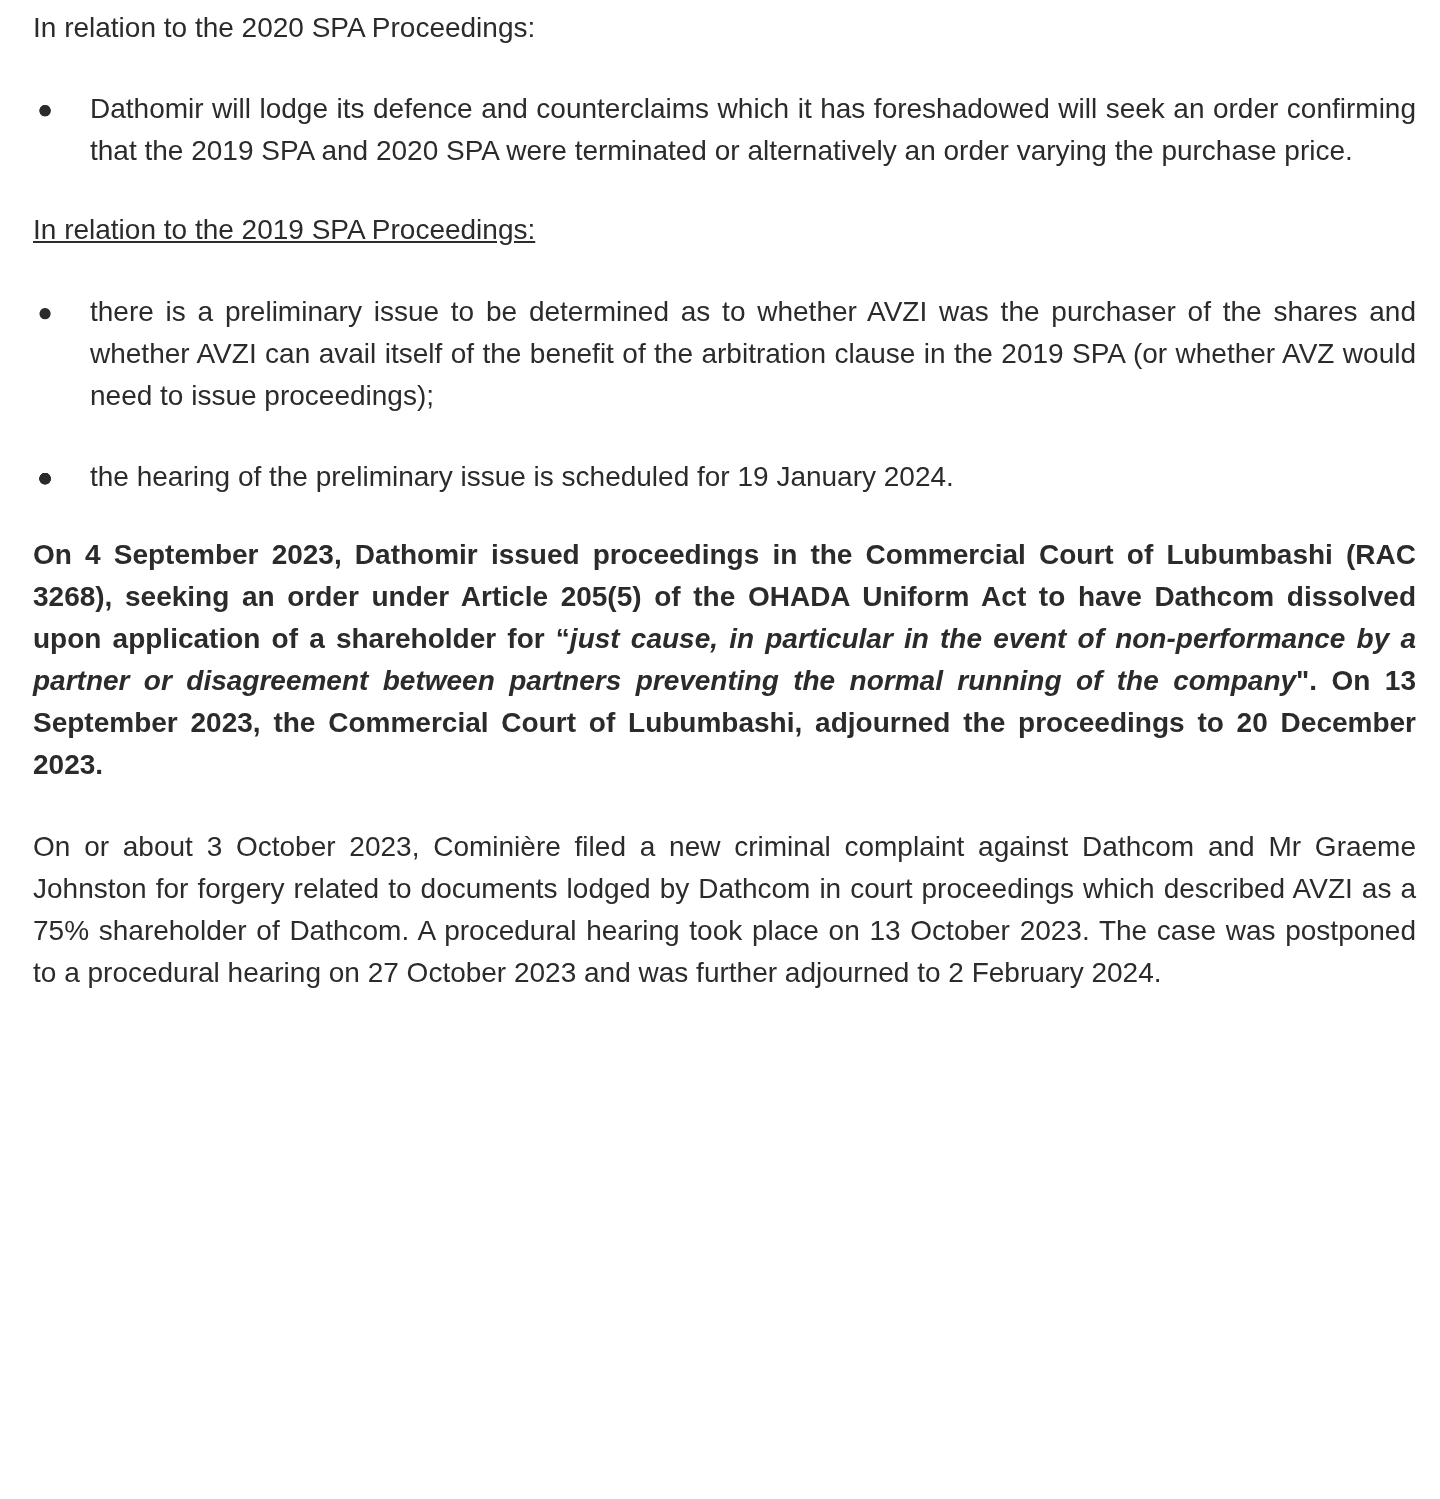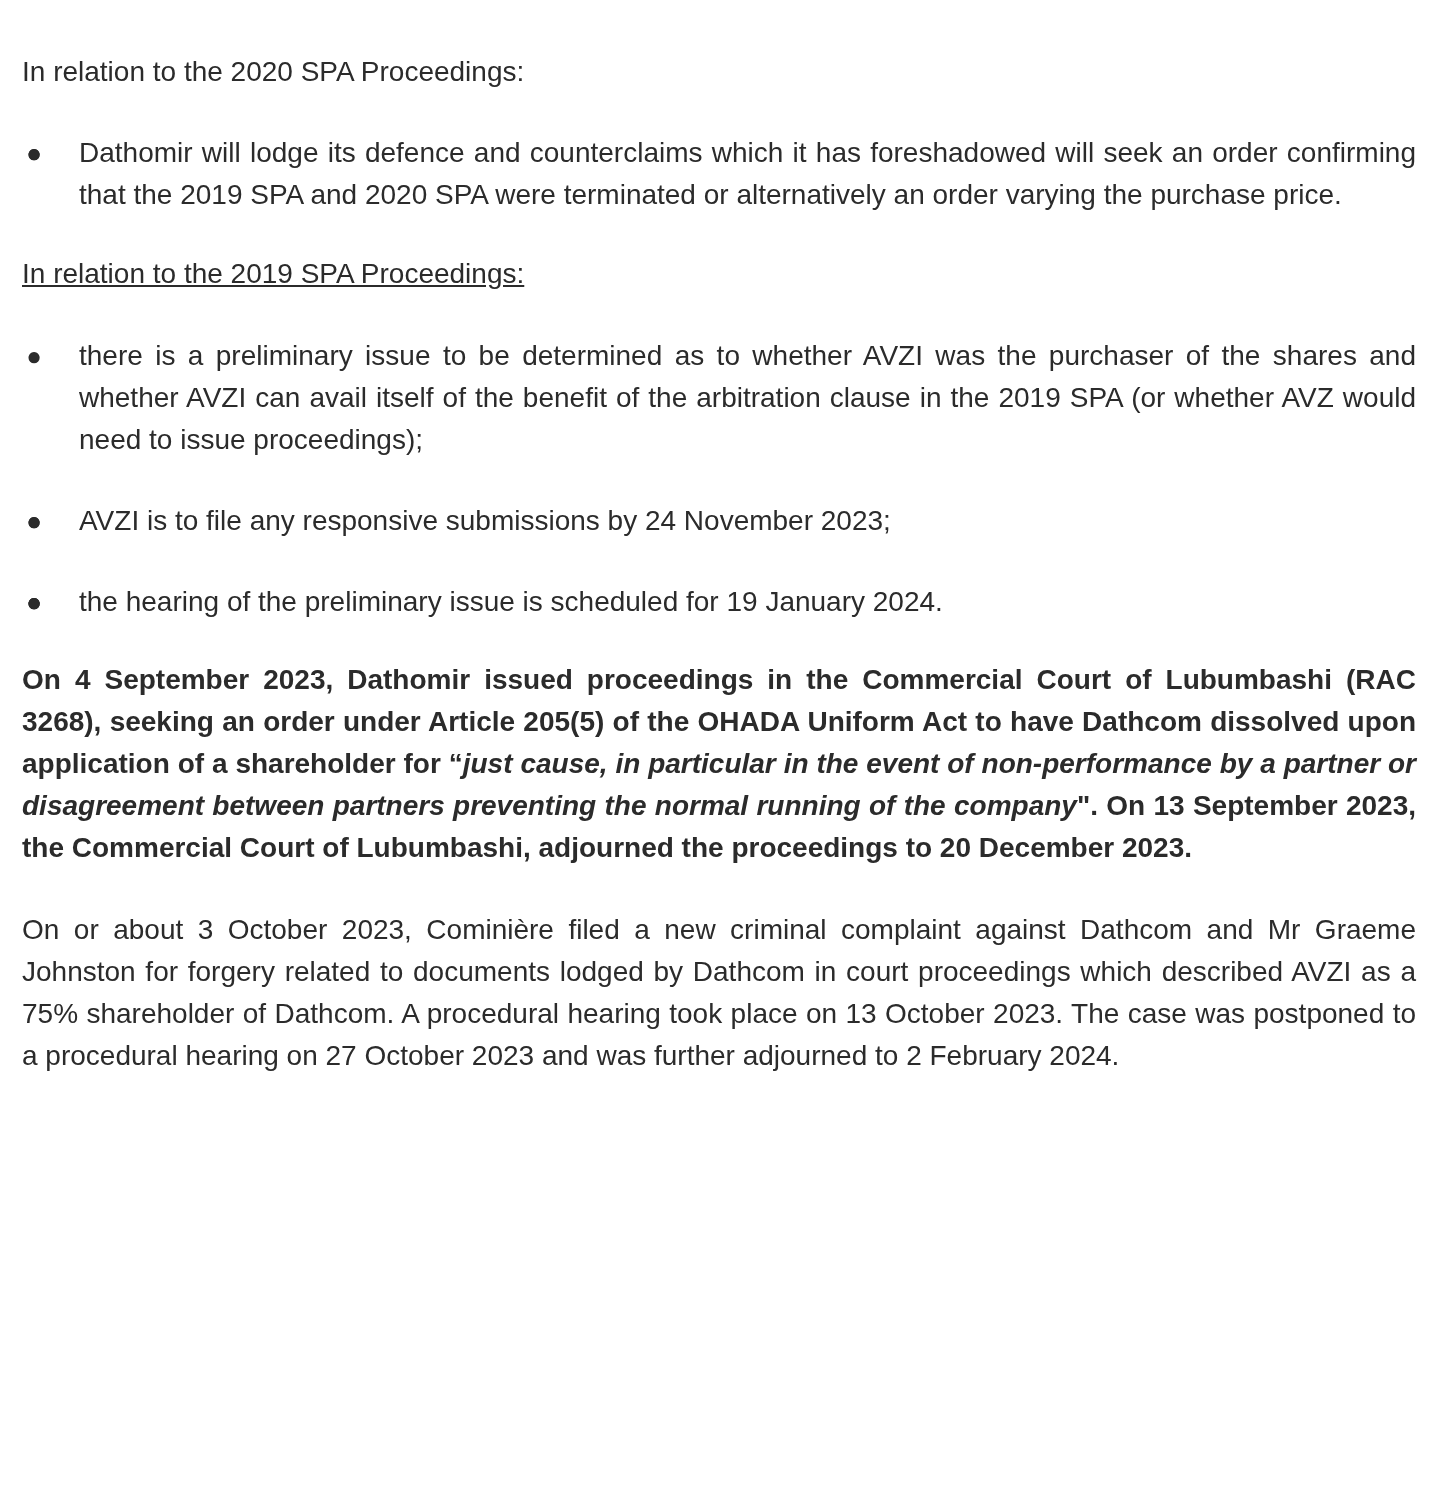--- a/index.html
+++ b/index.html
@@ -11,22 +11,21 @@
       width: 1440px;
       height: 1499px;
       overflow: hidden;
       font-family: "Liberation Sans", "DejaVu Sans", sans-serif;
       color: #2b2b2b;
       font-size: 28px;
       line-height: 42px;
     }
     .page {
       position: relative;
-      padding: 7px 24px 0 22px;
-      margin-top: 44px;
+      padding: 7px 24px 0 33px;
     }
     .para {
       margin: 0;
       text-align: justify;
     }
     .heading-para {
       margin: 0;
       height: 42px;
     }
     .bullet-list {
@@ -79,21 +78,20 @@
   <ul class="bullet-list" id="list-2019">
     <li class="bullet-item">
       <span class="bullet-dot">●</span>
       <span>there is a preliminary issue to be determined as to whether AVZI was the purchaser of the shares and whether AVZI can avail itself of the benefit of the arbitration clause in the 2019 SPA (or whether AVZ would need to issue proceedings);</span>
     </li>
     <li class="bullet-item">
       <span class="bullet-dot">●</span>
     </li>
     <li class="bullet-item">
       <span class="bullet-dot">●</span>
-      <span>AVZI is to file any responsive submissions by 24 November 2023;</span>
     </li>
     <li class="bullet-item">
       <span class="bullet-dot">●</span>
     </li>
     <li class="bullet-item">
       <span class="bullet-dot">●</span>
     </li>
     <li class="bullet-item">
       <span class="bullet-dot">●</span>
       <span>the hearing of the preliminary issue is scheduled for 19 January 2024.</span>

